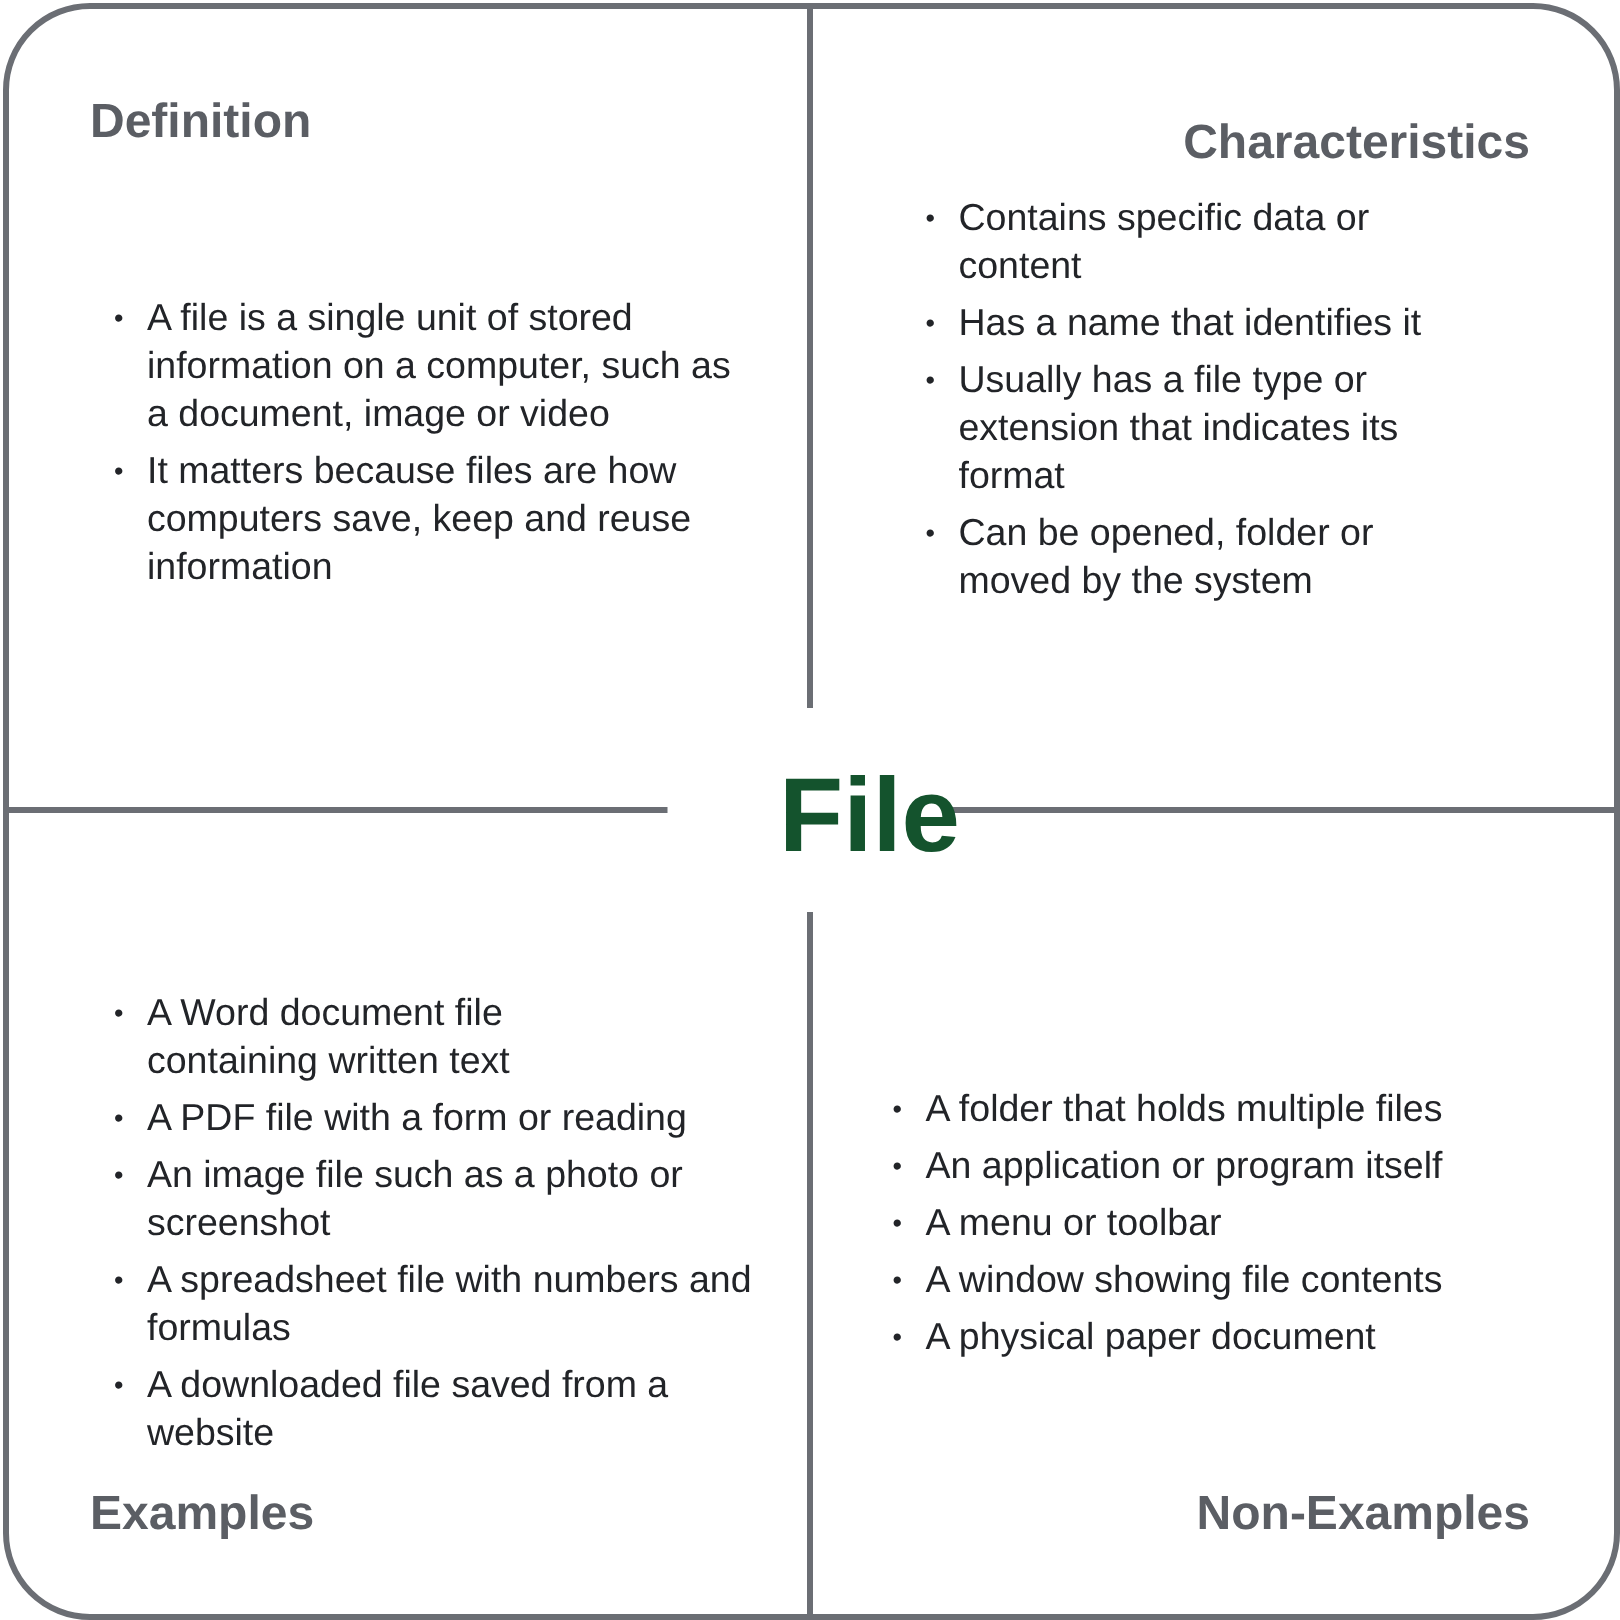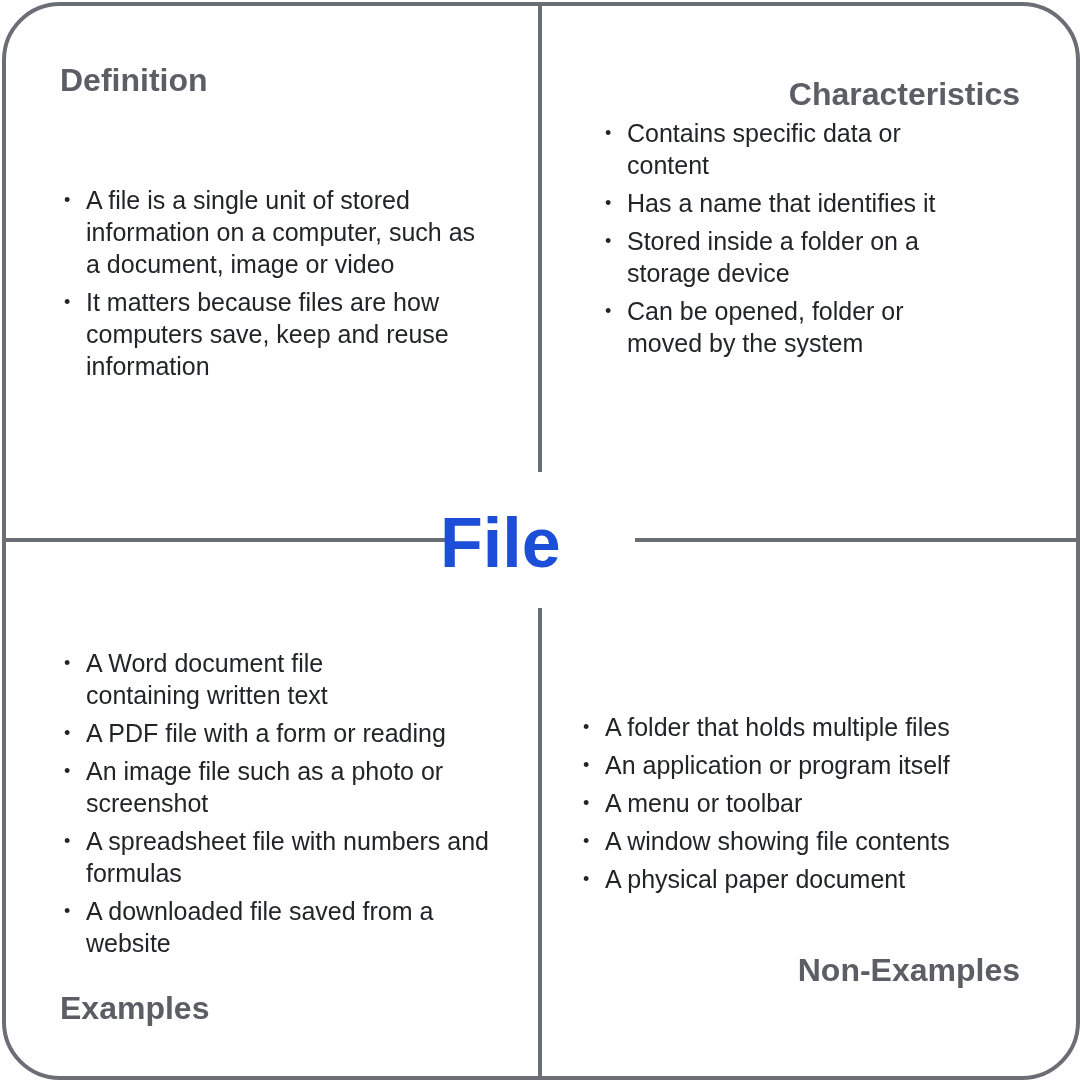--- a/index.html
+++ b/index.html
@@ -6,28 +6,28 @@
     body { width: 1080px; height: 1080px; position: relative; overflow: hidden;
            font-family: "Liberation Sans", "DejaVu Sans", sans-serif; }
     .frame { position: absolute; left: 2px; top: 2px; width: 1070px; height: 1070px;
              border: 4px solid #6b6e74; border-radius: 58px; box-sizing: content-box; }
     .vline { position: absolute; left: 538px; width: 4px; background: #6b6e74; }
     .vline.top { top: 4px; height: 468px; }
     .vline.bottom { top: 608px; height: 468px; }
     .hline { position: absolute; top: 538px; height: 4px; background: #6b6e74; }
     .hline.left { left: 4px; width: 441px; }
     .hline.right { left: 635px; width: 441px; }
-    .center-term { position: absolute; left: 440px; top: 498px; width: 200px; text-align: left;
-                   font-size: 70px; font-weight: 700; color: #1d4ed8; line-height: 90px; }
+    .center-term { position: absolute; left: 440px; top: 498px; width: 200px; text-align: right;
+                   font-size: 70px; font-weight: 700; color: #14532d; line-height: 90px; }
     .heading { position: absolute; font-size: 32px; font-weight: 700; color: #5b5e64; line-height: 44px; }
     .h-def { left: 60px; top: 58px; }
     .h-char { right: 60px; top: 72px; text-align: right; }
     .h-ex { left: 60px; top: 986px; }
-    .h-nonex { right: 60px; top: 948px; text-align: center; }
-    ul.bullets { position: absolute; margin: 4px; padding: 0; list-style: none;
+    .h-nonex { right: 60px; top: 986px; text-align: center; }
+    ul.bullets { position: absolute; margin: 16px; padding: 0; list-style: none;
                  font-size: 25px; color: #222428; line-height: 32px; }
     ul.bullets li { position: relative; padding-left: 22px; margin-bottom: 6px; }
     ul.bullets li::before { content: "\2022"; position: absolute; left: 0; top: 0; font-size: 18px; color: #222428; }
     .l-def { left: 60px; top: 180px; width: 430px; }
     .l-char { left: 601px; top: 113px; width: 420px; }
     .l-ex { left: 60px; top: 643px; width: 440px; }
     .l-nonex { left: 579px; top: 707px; width: 440px; }
   </style>
 </head>
 <body>
@@ -43,21 +43,21 @@
 <div class="heading h-def">Definition</div>
 <ul class="bullets l-def">
   <li>A file is a single unit of stored information on a computer, such as a document, image or video</li>
   <li>It matters because files are how computers save, keep and reuse information</li>
 </ul>
 
 <div class="heading h-char">Characteristics</div>
 <ul class="bullets l-char">
   <li style="width:290px">Contains specific data or content</li>
   <li>Has a name that identifies it</li>
-  <li style="width:350px">Stored inside a folder on a storage device</li>
+  <li style="width:310px">Usually has a file type or extension that indicates its format</li>
   <li style="width:330px">Can be opened, folder or moved by the system</li>
 </ul>
 
 <ul class="bullets l-ex">
   <li style="width:290px">A Word document file containing written text</li>
   <li>A PDF file with a form or reading</li>
   <li style="width:380px">An image file such as a photo or screenshot</li>
   <li style="width:410px">A spreadsheet file with numbers and formulas</li>
   <li style="width:380px">A downloaded file saved from a website</li>
 </ul>

